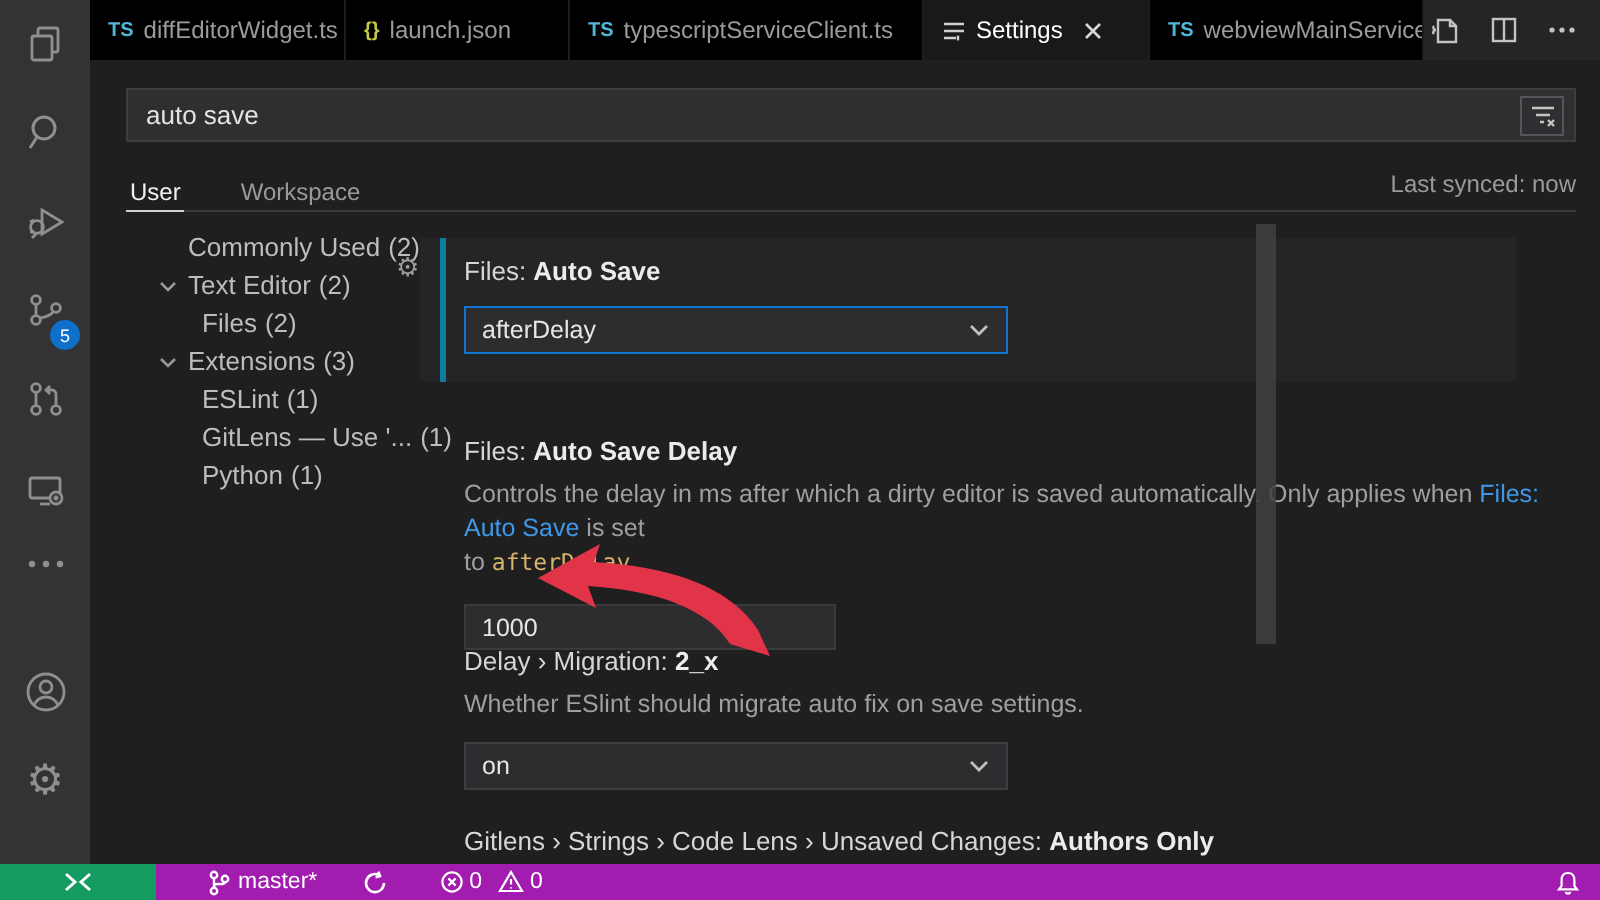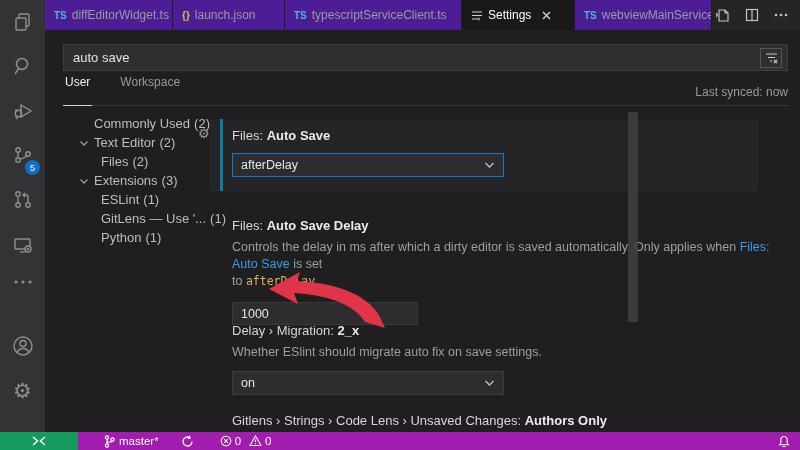--- a/index.html
+++ b/index.html
@@ -13,39 +13,39 @@
   
   .activity-bar { position:absolute; left:0; top:0; width:45px; height:432px; background:#333335; z-index:5; }
   .ab-item { position:absolute; left:0; width:45px; height:40px; display:flex; align-items:center; justify-content:center; color:#8f8f8f; }
   .ab-badge { position:absolute; right:5px; bottom:1px; min-width:15px; height:15px; border-radius:50%;
               background:#0e70c8; color:#fff; font-size:9px; display:flex; align-items:center; justify-content:center; }
   .glyph-gear { font-size:21px; line-height:1; color:#8f8f8f; }
   .glyph-gear-small { font-size:13px; line-height:1; color:#9a9a9a; }
 
   
   .tab-bar { position:absolute; left:45px; top:0; width:755px; height:30px; background:#252526; display:flex; }
-  .tab { height:30px; display:flex; align-items:center; gap:5px; padding:0 9px; background:#4c1d95; color:#9b9b9b;
+  .tab { height:30px; display:flex; align-items:center; gap:5px; padding:0 9px; background:#000000; color:#9b9b9b;
          font-size:12px; border-right:1px solid #1d1d1e; overflow:hidden; white-space:nowrap; flex:none; }
   .tab.active { background:#191919; color:#ffffff; }
   .file-glyph { font-size:10px; font-weight:bold; flex:none; }
   .tab-close { margin-left:6px; color:#d8d8d8; flex:none; }
   .editor-actions { margin-left:auto; display:flex; align-items:center; gap:15px; padding-right:12px; color:#c3c3c3; }
 
   
   .editor { position:absolute; left:45px; top:30px; width:606px; height:402px; background:#1f1f20; }
 
   .search-box { position:absolute; left:18px; top:14px; width:725px; height:27px; background:#2f2f31;
                 border:1px solid #3d3d40; display:flex; align-items:center; padding:0 5px 0 9px; }
   .search-value { color:#e3e3e3; font-size:13px; flex:1; }
   .search-count { color:#c9c9c9; font-size:11.5px; background:#37373a; padding:2px 5px; margin-right:8px; white-space:nowrap; }
   .filter-btn { width:22px; height:20px; border:1px solid #55555a; display:flex; align-items:center; justify-content:center; color:#c5c5c5; flex:none; }
 
   .scope-row { position:absolute; left:18px; top:49px; width:725px; height:27px; display:flex; align-items:flex-end;
                border-bottom:1px solid #3a3a3d; }
-  .scope-tab { font-size:12px; color:#9a9a9a; margin-right:26px; padding:0 2px 16px 2px; }
+  .scope-tab { font-size:12px; color:#9a9a9a; margin-right:26px; padding:0 2px 2px 2px; }
   .scope-tab.active { color:#f0f0f0; border-bottom:1px solid #d0d0d0; margin-bottom:-1px; }
   .synced { margin-left:auto; color:#9a9a9a; font-size:12px; padding-bottom:6px; }
 
   .toc { position:absolute; left:10px; top:84px; width:158px; }
   .toc-row { display:flex; align-items:center; height:19px; color:#bdbdbd; font-size:13px; padding-left:39px; white-space:nowrap;text-align:center; }
   .toc-row.haschev { padding-left:23px; }
   .toc-row.child { padding-left:46px; }
   .toc-chev { width:12px; height:12px; margin-right:4px; color:#9a9a9a; flex:none; }
   .toc-count { margin-left:4px; }
 

